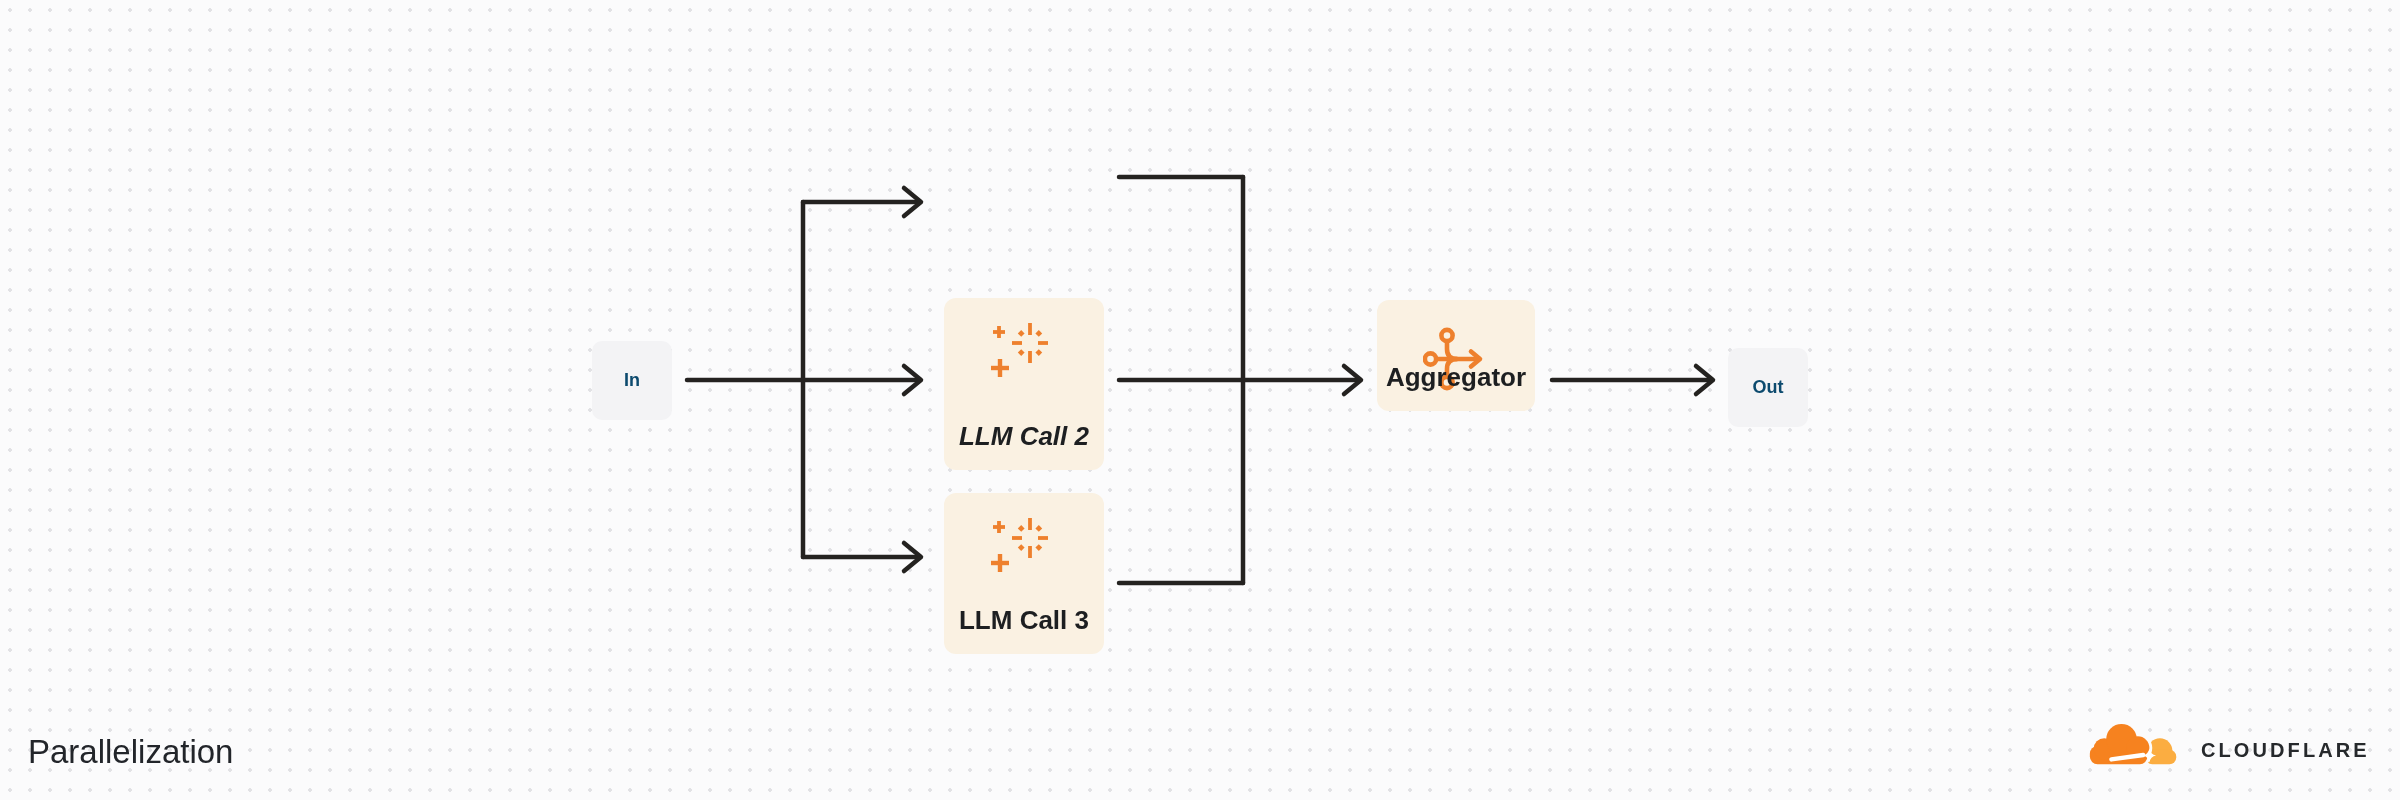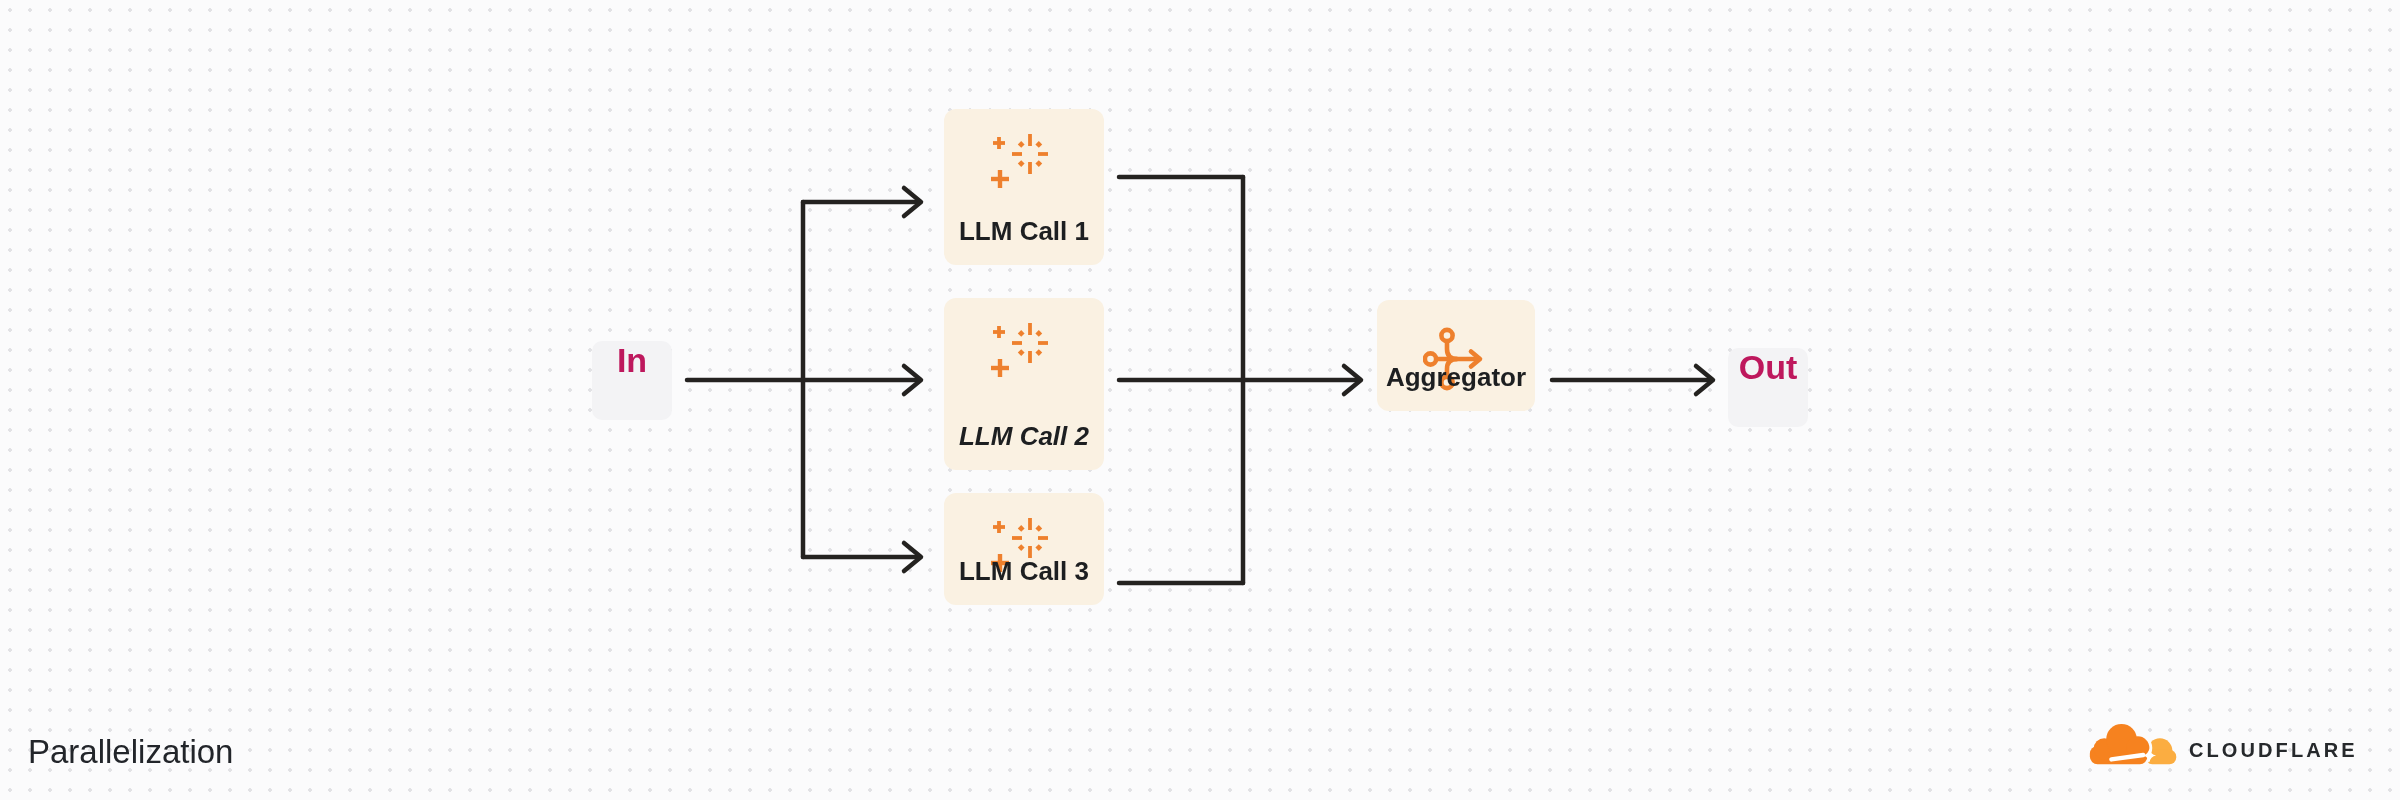--- a/index.html
+++ b/index.html
@@ -10,33 +10,33 @@
     background-size:20px 20px;
     background-position:0 0;
     font-family:"Liberation Sans",sans-serif;
   }
   svg.arrows{position:absolute;left:0;top:0;width:2400px;height:800px;}
   .node{position:absolute;display:flex;flex-direction:column;align-items:center;border-radius:12px;}
   .node-cream{background:#FAF1E2;}
   .node .label{position:absolute;bottom:18px;font-size:26px;font-weight:700;color:#1D1F21;white-space:nowrap;}
   #llm1{left:944px;top:109px;width:160px;height:156px;}
   #llm2{left:944px;top:298px;width:160px;height:172px;font-style:italic;}
-  #llm3{left:944px;top:493px;width:160px;height:112px;}
+  #llm3{left:944px;top:493px;width:160px;height:161px;}
   #aggregator{left:1377px;top:300px;width:158px;height:111px;}
   .pill{
     position:absolute;width:80px;height:79px;background:#F3F3F5;border-radius:10px;
-    display:flex;justify-content:center;
-    font-size:34px;font-weight:700;color:#be185d;
+    display:flex;align-items:center;justify-content:center;
+    font-size:18px;font-weight:700;color:#0c4a6e;
   }
   #in{left:592px;top:341px;}
   #out{left:1728px;top:348px;}
   .icon-sparkles{margin-top:25px;}
   .icon-merge{margin-top:27px;}
   .title{position:absolute;left:28px;top:733px;font-size:33px;font-weight:400;color:#22252A;}
-  .brand{position:absolute;left:2086px;top:720px;display:flex;align-items:center;gap:7px;}
+  .brand{position:absolute;left:2086px;top:720px;display:flex;align-items:center;gap:19px;}
   .wordmark{font-size:20px;font-weight:800;letter-spacing:3.1px;color:#26292C;margin-top:10px;}
 </style>
 </head>
 <body>
 
 <div class="canvas">
 
   <svg class="arrows" viewBox="0 0 2400 800" fill="none" stroke="#242220" stroke-width="4.5" stroke-linecap="round" stroke-linejoin="round">
 
     <path d="M687 380 H919"></path>
@@ -54,37 +54,20 @@
     <path d="M1344 366 L1361 380 L1344 394"></path>
 
     <path d="M1552 380 H1710"></path>
     <path d="M1696 366 L1713 380 L1696 394"></path>
   </svg>
 
   <div class="pill" id="in">
     <span>In</span>
   </div>
 
-  <div class="node node-cream" id="llm1">
-    <svg class="icon-sparkles" width="70" height="54" viewBox="0 0 70 54" fill="#EE802D">
-      <rect x="39.1" y="0" width="3.8" height="12"></rect>
-      <rect x="39.1" y="28" width="3.8" height="12"></rect>
-      <rect x="23" y="18.1" width="10" height="3.8"></rect>
-      <rect x="49" y="18.1" width="10" height="3.8"></rect>
-      <rect x="47.4" y="8" width="4.8" height="4.8" transform="rotate(45 49.8 10.4)"></rect>
-      <rect x="47.4" y="27.2" width="4.8" height="4.8" transform="rotate(45 49.8 29.6)"></rect>
-      <rect x="29.8" y="27.2" width="4.8" height="4.8" transform="rotate(45 32.2 29.6)"></rect>
-      <rect x="29.8" y="8" width="4.8" height="4.8" transform="rotate(45 32.2 10.4)"></rect>
-      <rect x="8.1" y="3" width="3.8" height="12"></rect>
-      <rect x="4" y="7.1" width="12" height="3.8"></rect>
-      <rect x="8.8" y="36" width="4.4" height="18"></rect>
-      <rect x="2" y="42.8" width="18" height="4.4"></rect>
-    </svg>
-    <span class="label">LLM Call 1</span>
-  </div>
 
   <div class="node node-cream" id="llm2">
     <svg class="icon-sparkles" width="70" height="54" viewBox="0 0 70 54" fill="#EE802D">
       <rect x="39.1" y="0" width="3.8" height="12"></rect>
       <rect x="39.1" y="28" width="3.8" height="12"></rect>
       <rect x="23" y="18.1" width="10" height="3.8"></rect>
       <rect x="49" y="18.1" width="10" height="3.8"></rect>
       <rect x="47.4" y="8" width="4.8" height="4.8" transform="rotate(45 49.8 10.4)"></rect>
       <rect x="47.4" y="27.2" width="4.8" height="4.8" transform="rotate(45 49.8 29.6)"></rect>
       <rect x="29.8" y="27.2" width="4.8" height="4.8" transform="rotate(45 32.2 29.6)"></rect>

